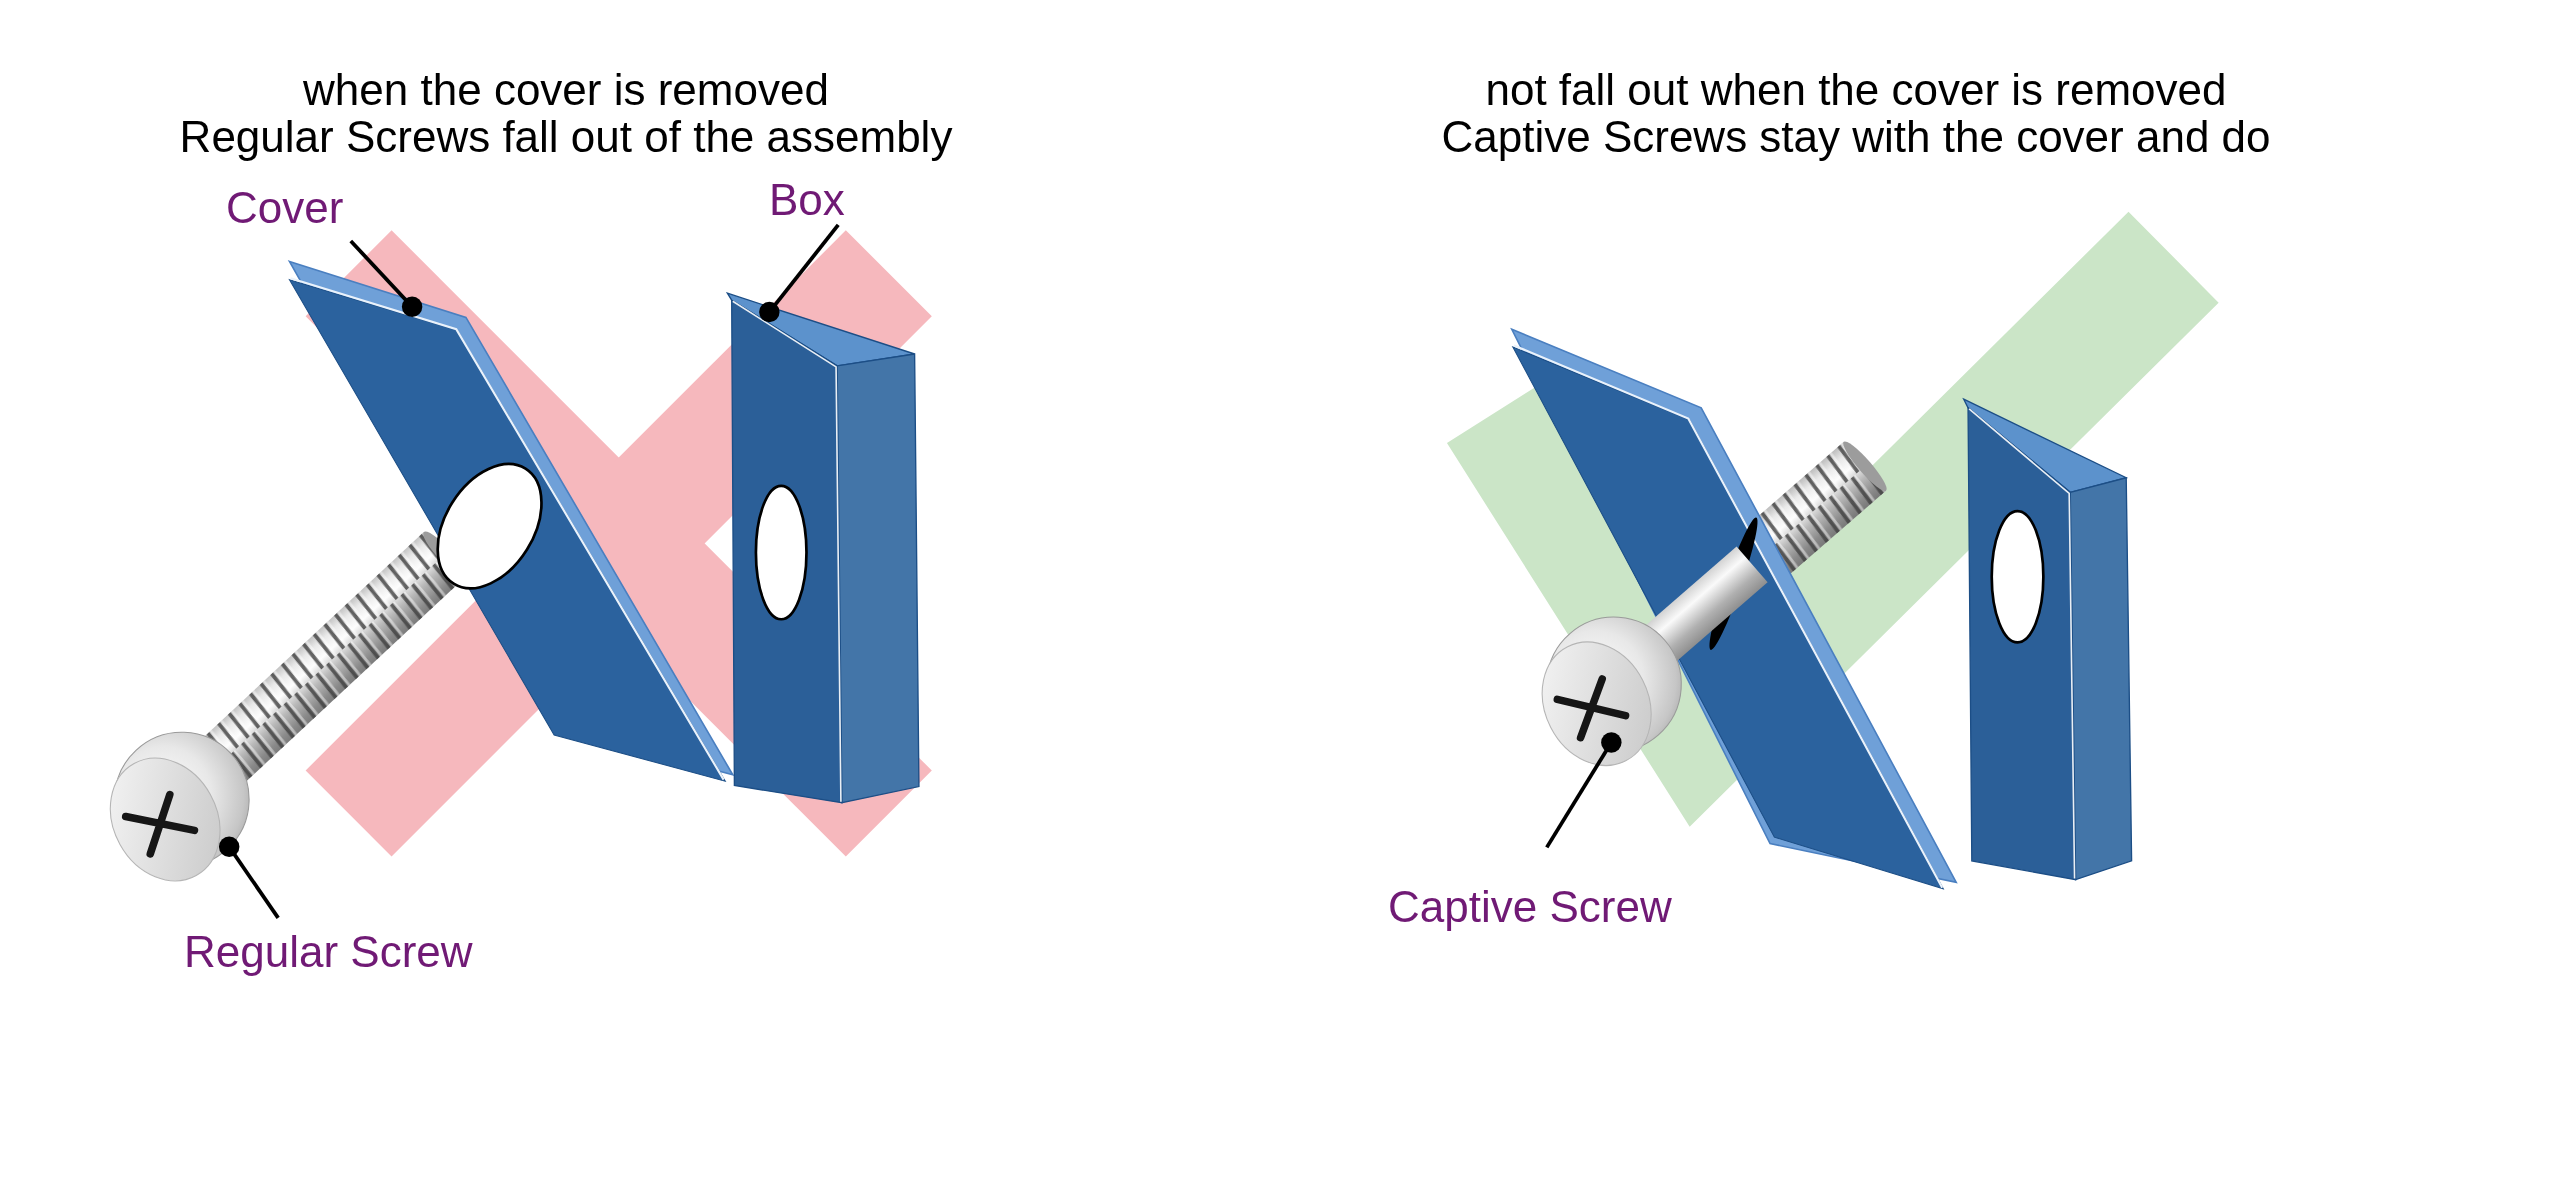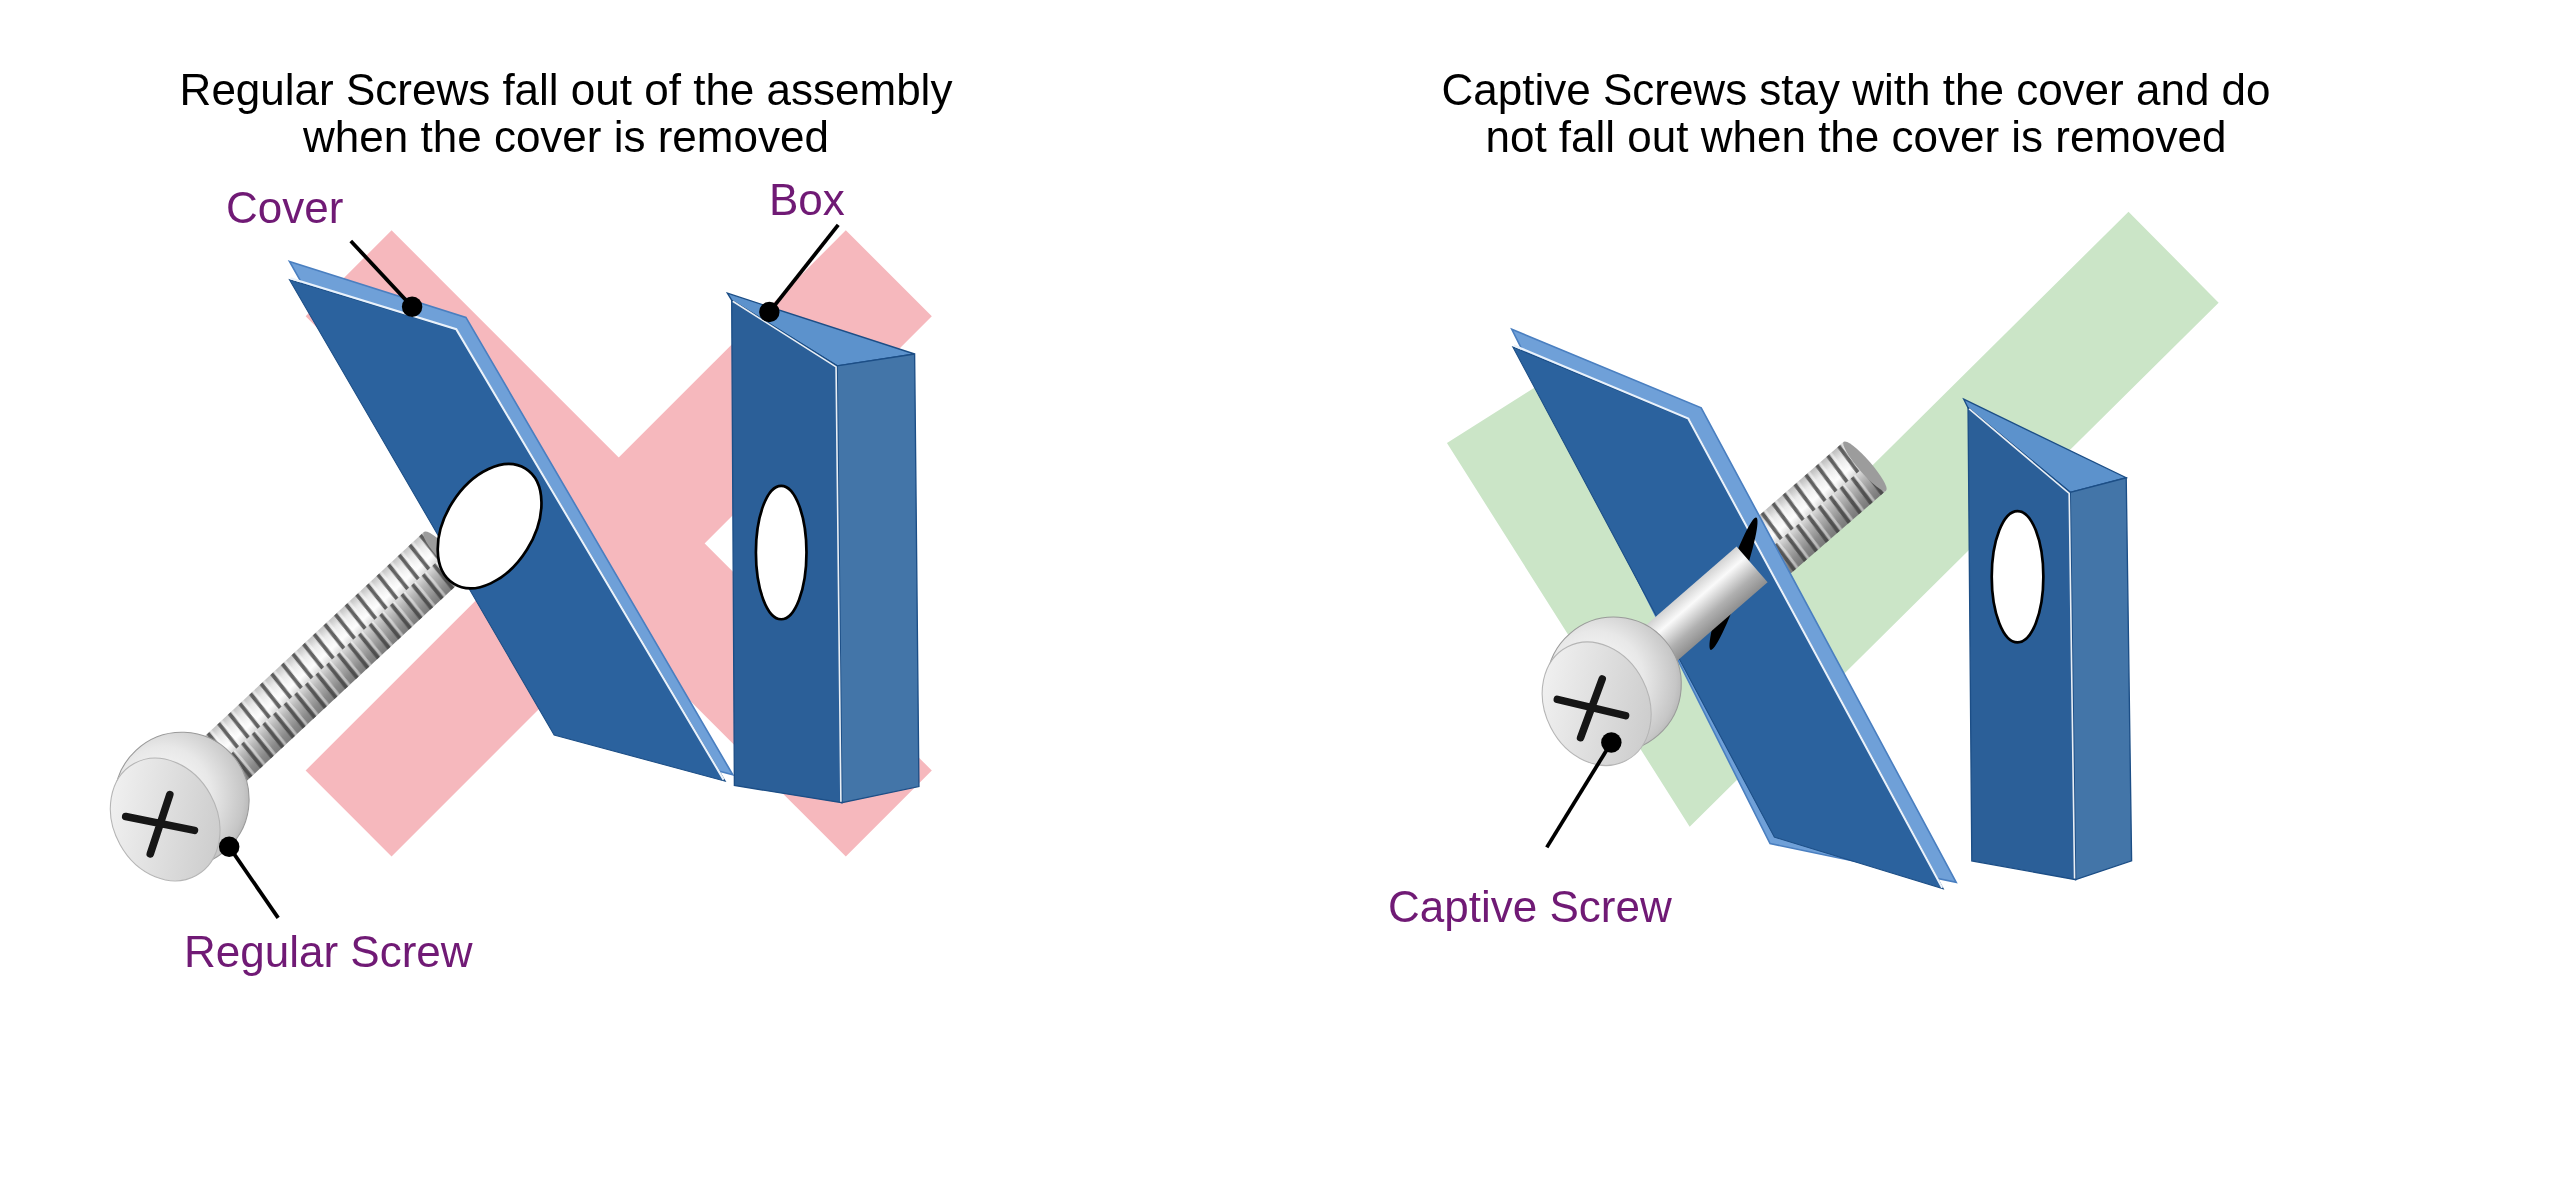--- a/index.html
+++ b/index.html
@@ -135,27 +135,27 @@
       </g>
 
       <g stroke="#000" fill="#000">
         <line x1="2995" y1="1380" x2="2875" y2="1575" stroke-width="7"></line>
         <circle cx="2995" cy="1380" r="19" stroke="none"></circle>
       </g>
     </g>
   </svg>
 
   <div class="title" style="left:566px;top:66px;">
+    <div>when the cover is removed</div>
     <div>Regular Screws fall out of the assembly</div>
-    <div>when the cover is removed</div>
   </div>
 
   <div class="title" style="left:1856px;top:66px;">
+    <div>not fall out when the cover is removed</div>
     <div>Captive Screws stay with the cover and do</div>
-    <div>not fall out when the cover is removed</div>
   </div>
 
   <div class="txt" style="left:226px;top:186px;">Cover</div>
   <div class="txt" style="left:769px;top:178px;">Box</div>
   <div class="txt" style="left:184px;top:930px;">Regular Screw</div>
   <div class="txt" style="left:1388px;top:885px;">Captive Screw</div>
 
 </div>
 
 

